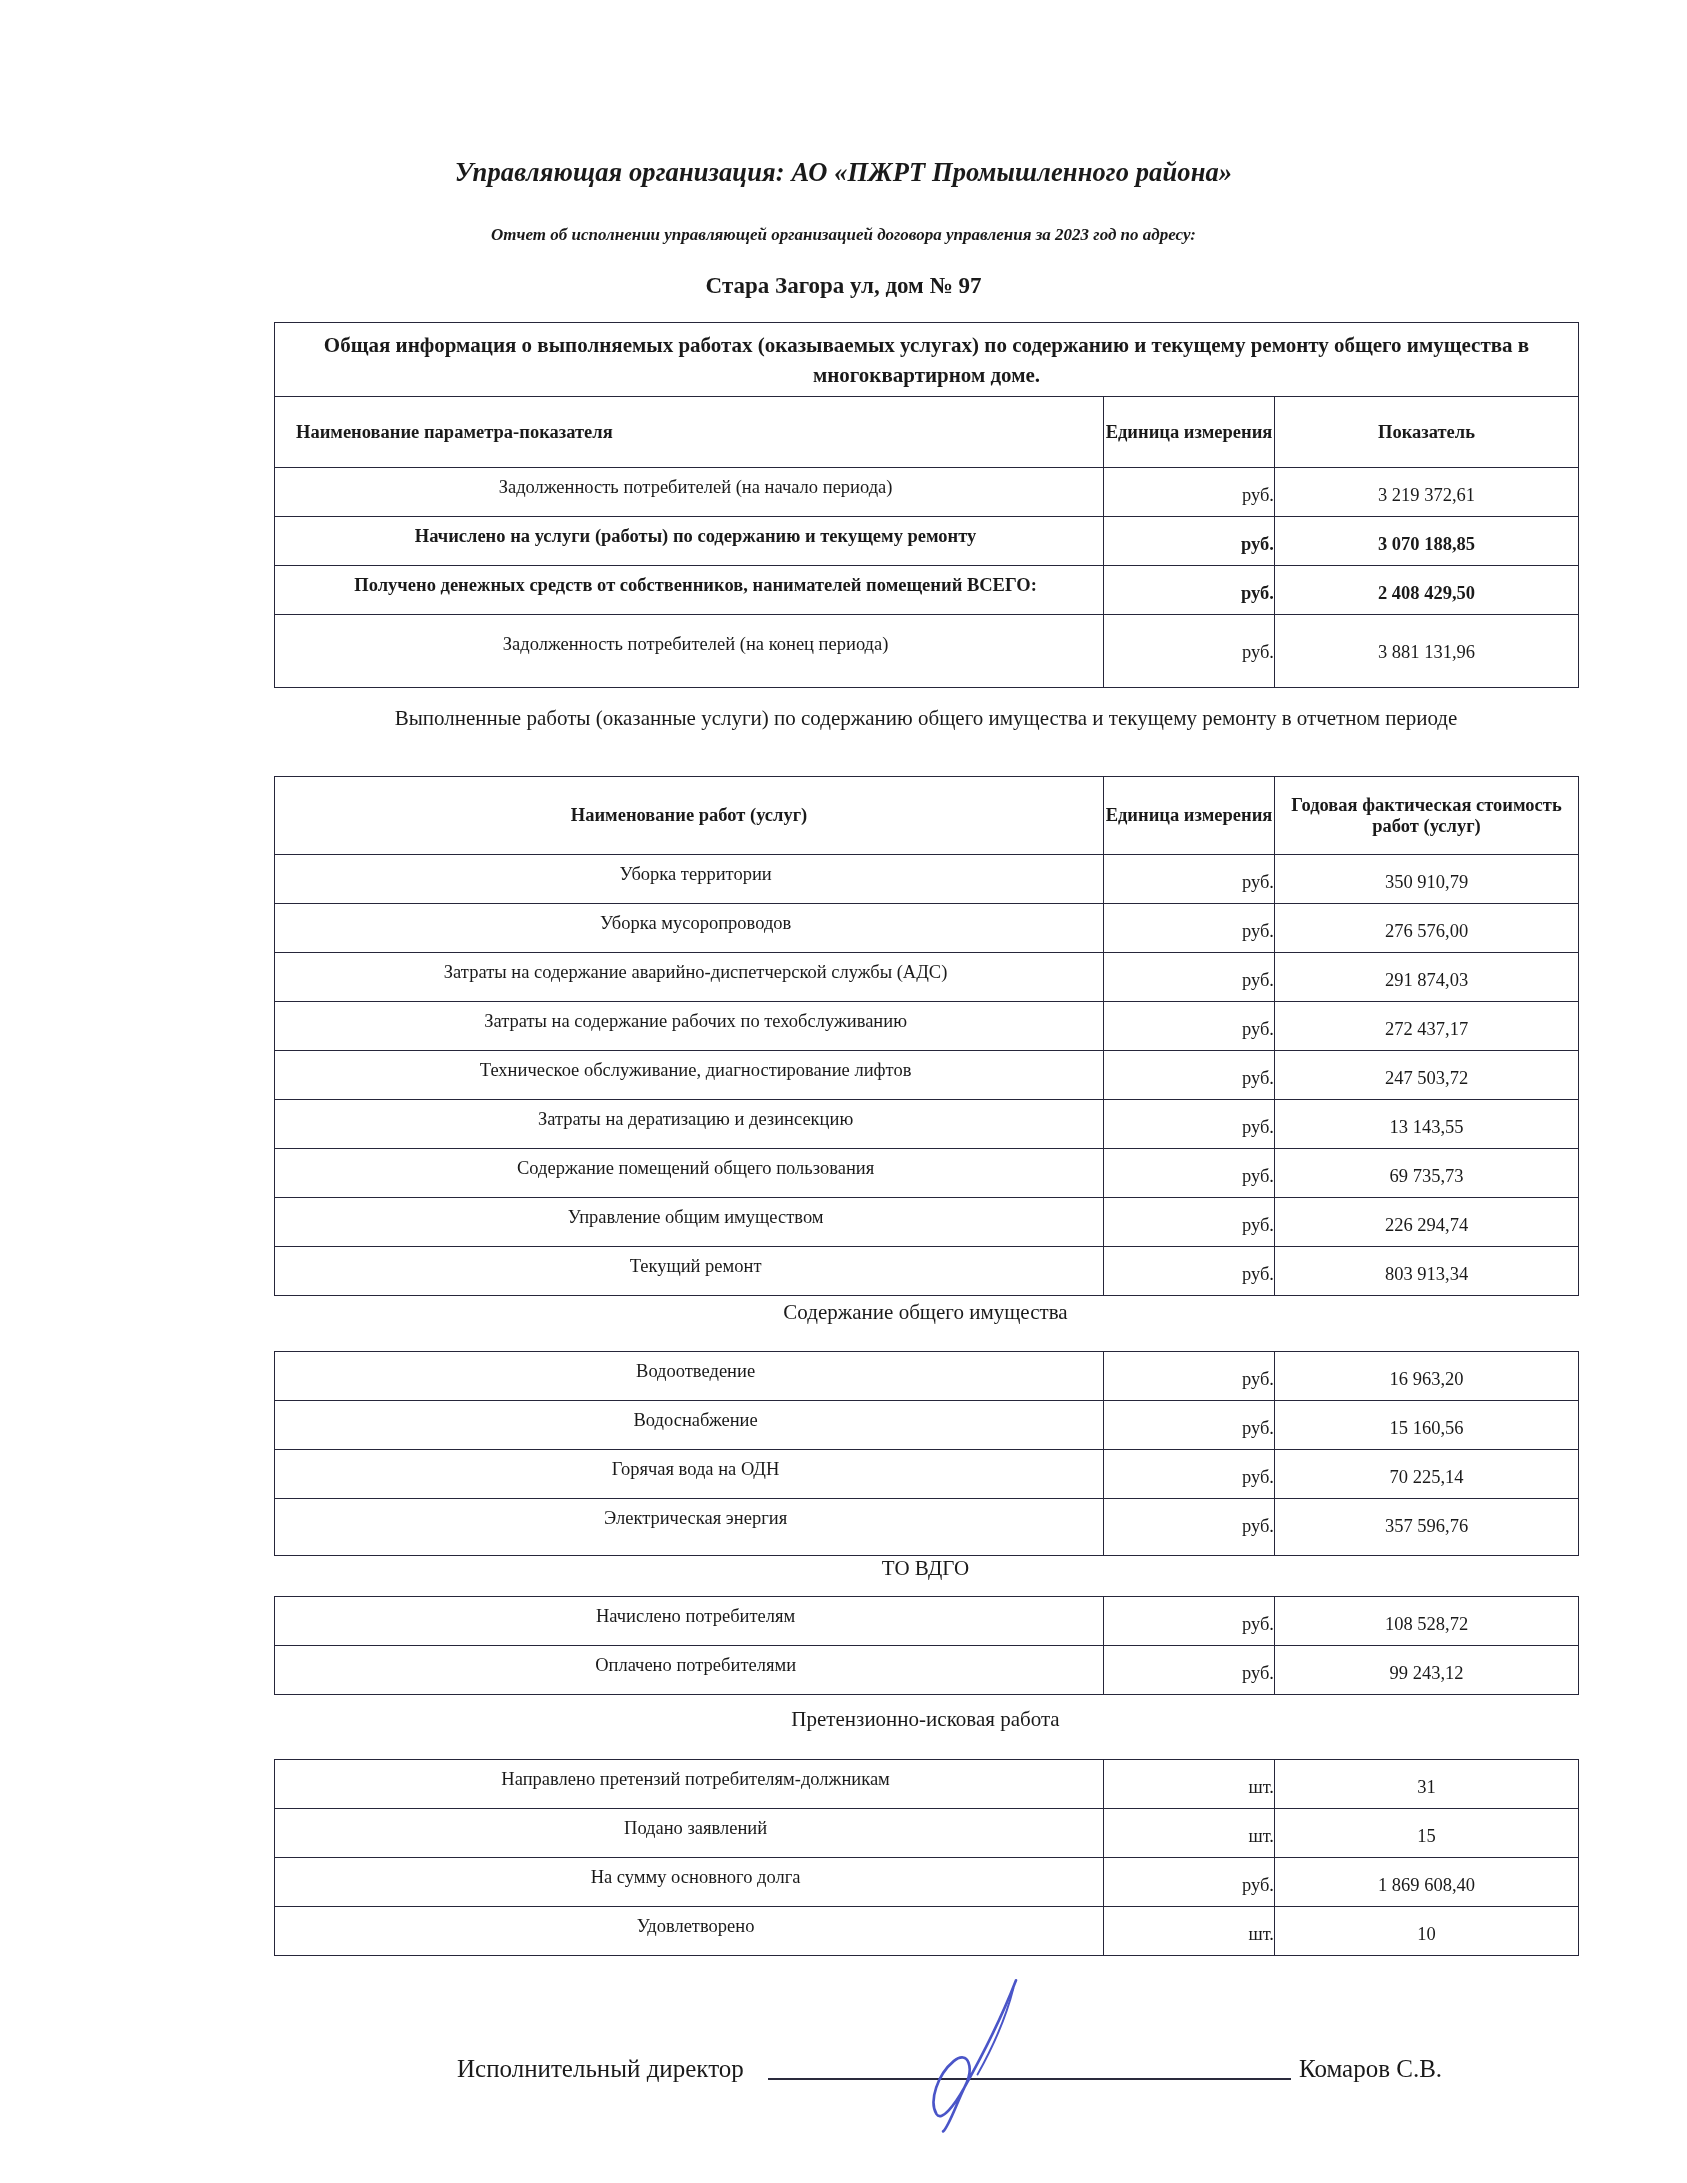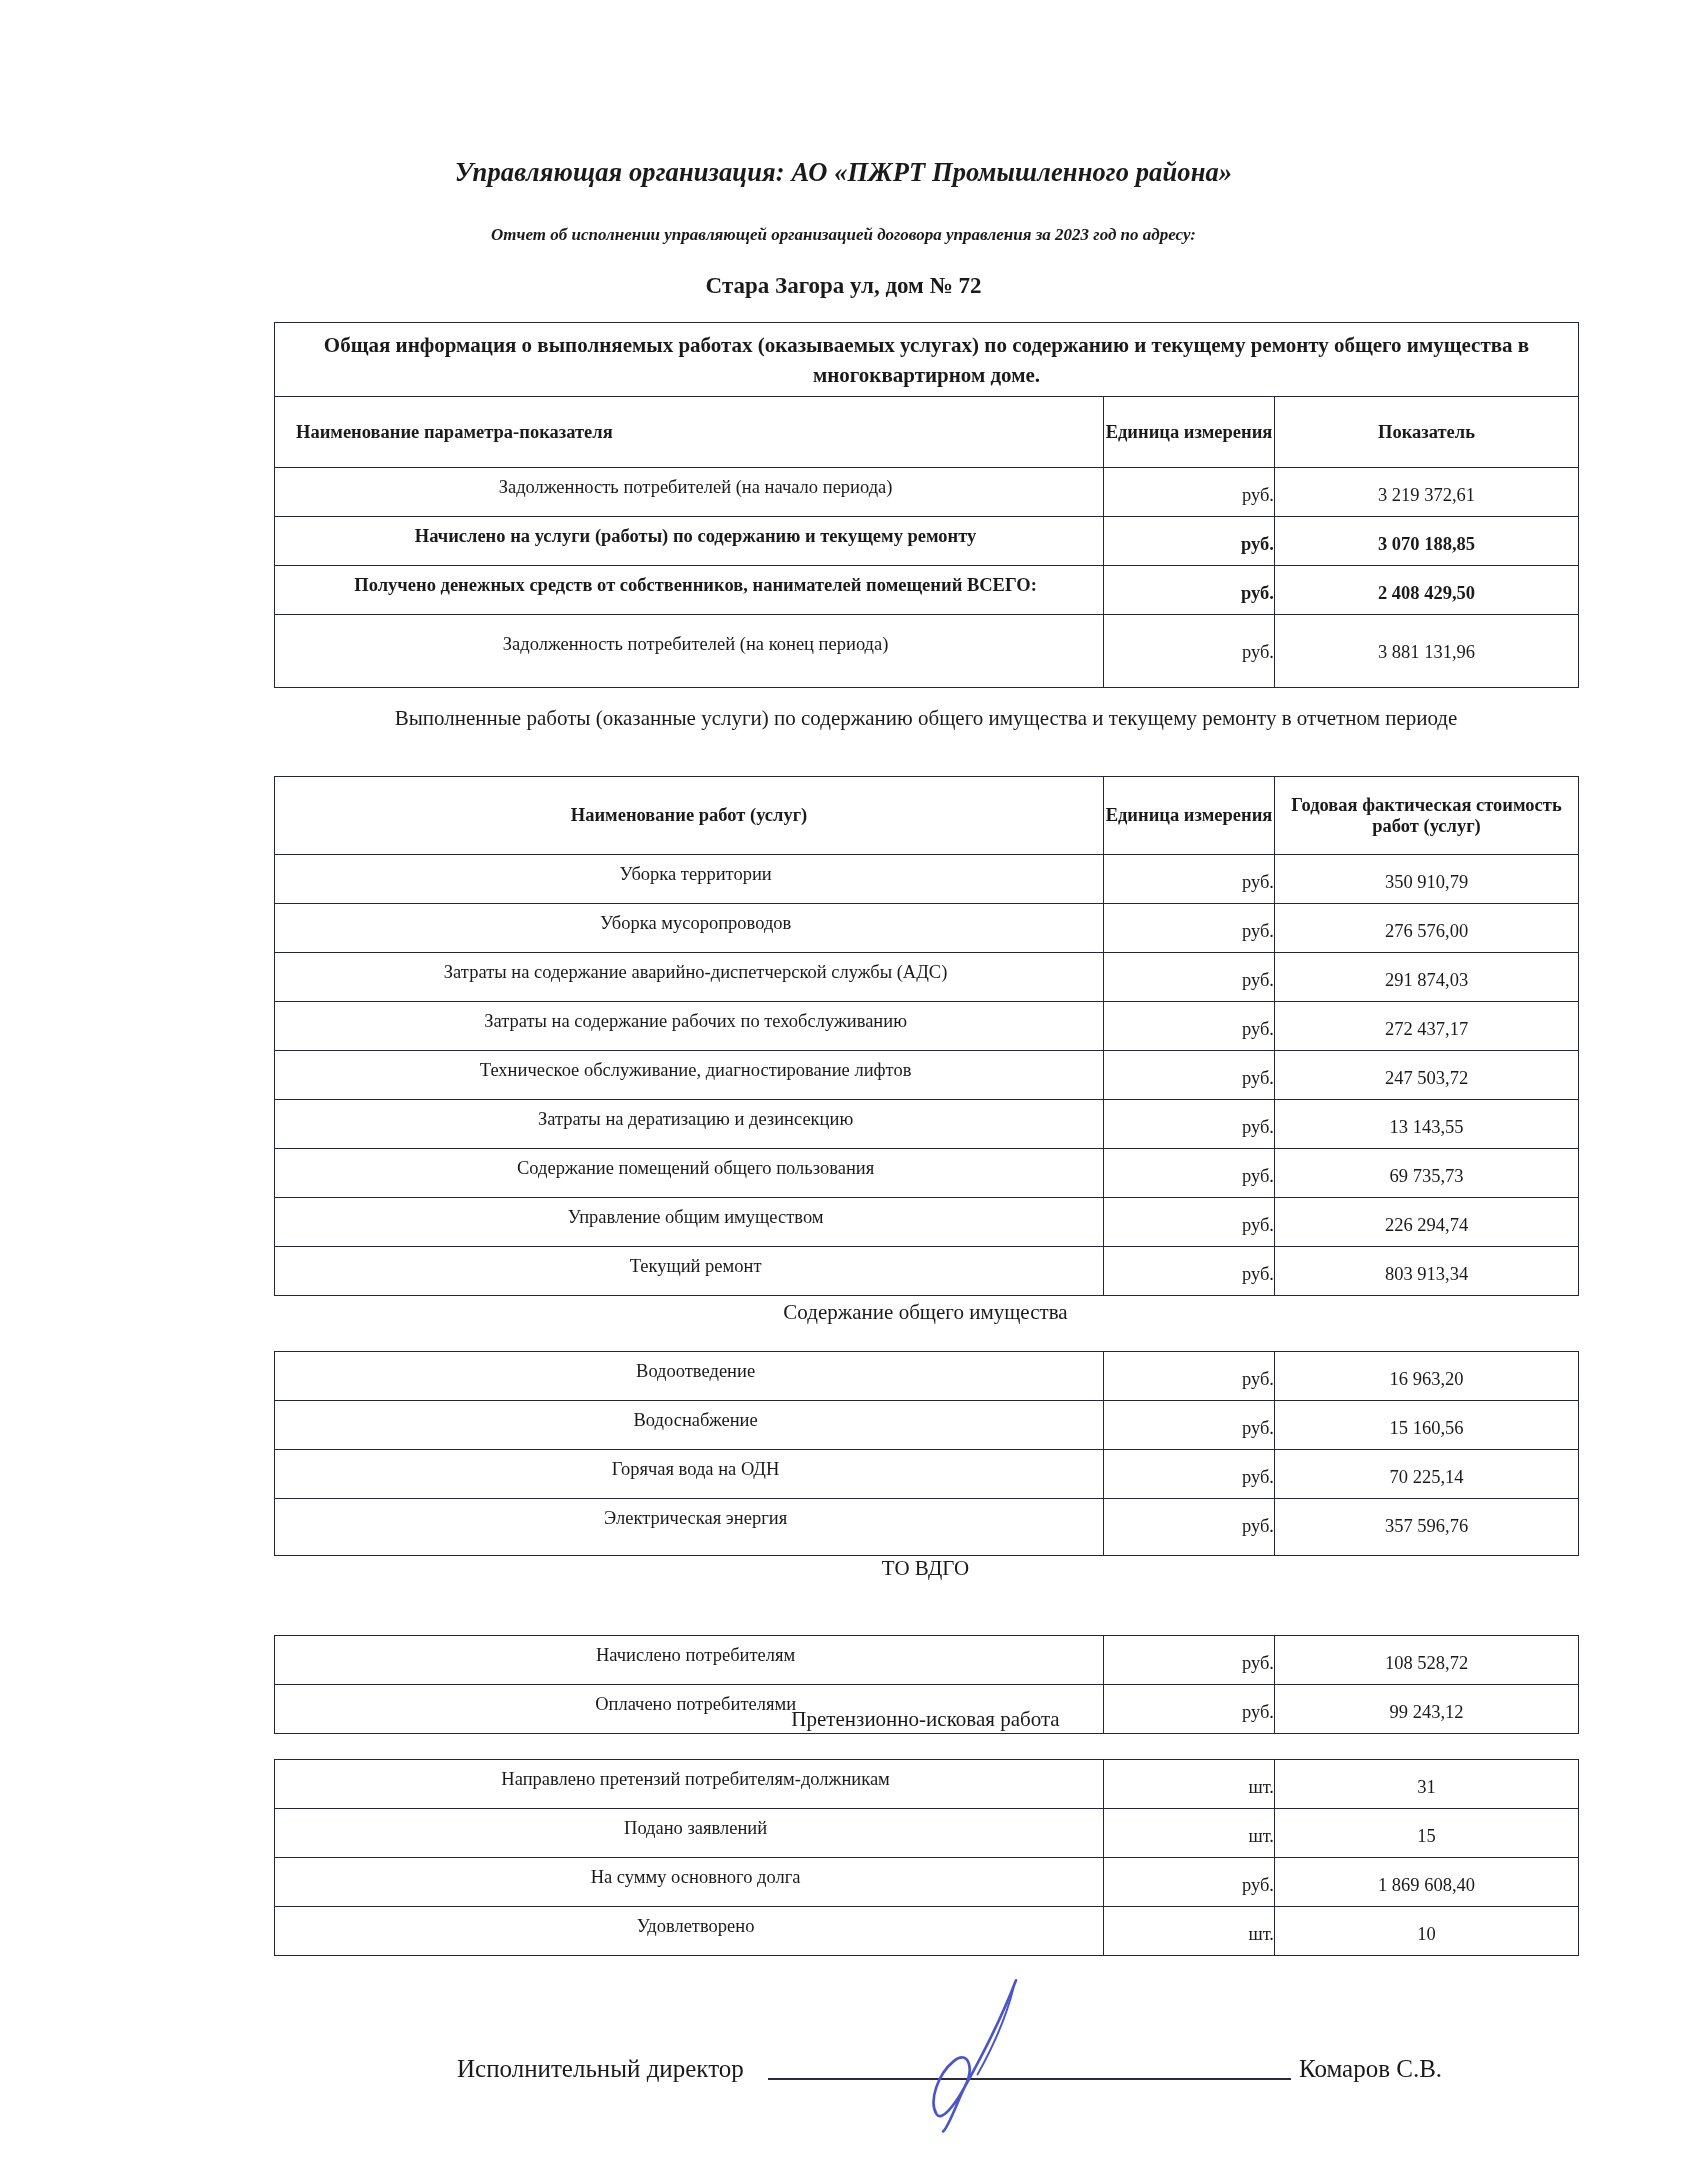--- a/index.html
+++ b/index.html
@@ -51,21 +51,21 @@
     .sig-label { position: absolute; left: 0; bottom: 0; }
     .sig-line  { position: absolute; left: 311px; bottom: 2.6px; width: 523px; border-bottom: 2px solid #2a2a3c; }
     .sig-name  { position: absolute; left: 842px; bottom: 0; }
     .signature-mark { position: absolute; left: 890px; top: 1975px; width: 146px; height: 159px; }
   </style>
 </head>
 <body>
 
 <div class="org-title">Управляющая организация: АО «ПЖРТ Промышленного района»</div>
 <div class="report-subtitle">Отчет об исполнении управляющей организацией договора управления за 2023 год по адресу:</div>
-<div class="address">Стара Загора ул, дом № 72</div>
+<div class="address">Стара Загора ул, дом № 97</div>
 
 <table class="tbl" style="top:322px;">
   <colgroup>
       <col class="c-name">
       <col class="c-unit">
       <col class="c-val">
     </colgroup>
   <tbody>
       <tr style="height:73px;">
     <td class="caption-cell" colspan="3">Общая информация о выполняемых работах (оказываемых услугах) по содержанию и текущему ремонту общего имущества в многоквартирном доме.</td>
@@ -185,21 +185,21 @@
       </tr>
   <tr style="height:57px;">
         <td class="name">Электрическая энергия</td>
         <td class="unit">руб.</td>
         <td class="val">357 596,76</td>
       </tr>
 </tbody>
   </table>
 
 <div class="section-title" style="top:1553px;">ТО ВДГО</div>
-<table class="tbl" style="top:1635px;">
+<table class="tbl" style="top:1596px;">
   <colgroup>
       <col class="c-name">
       <col class="c-unit">
       <col class="c-val">
     </colgroup>
   <tbody>
       <tr style="height:49px;">
         <td class="name">Начислено потребителям</td>
         <td class="unit">руб.</td>
         <td class="val">108 528,72</td>

